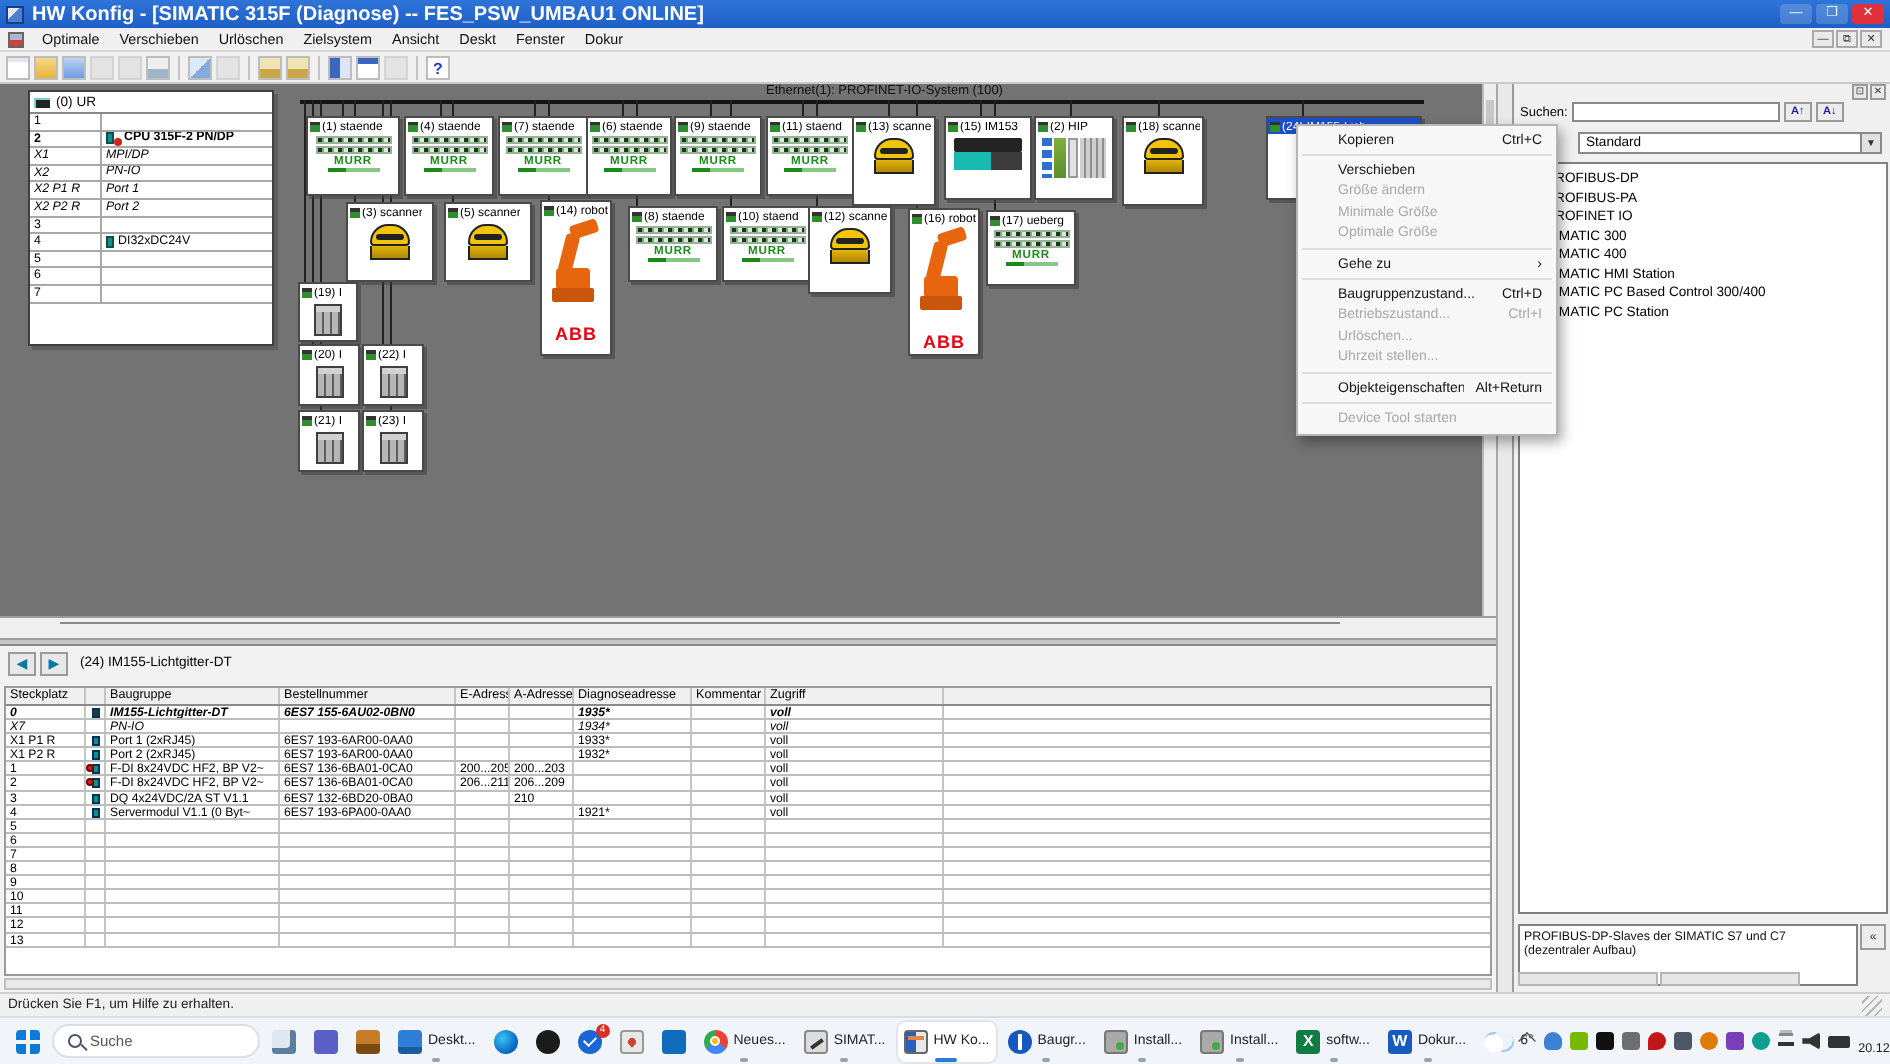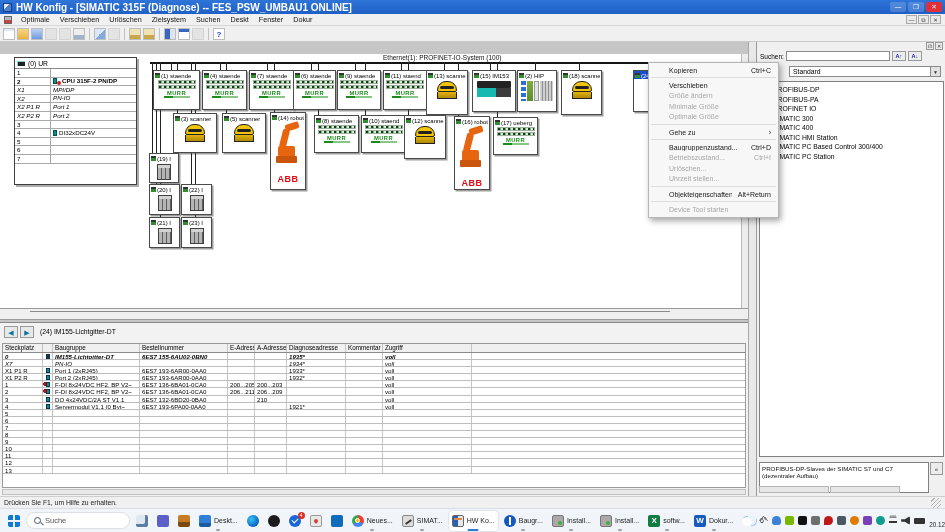--- a/index.html
+++ b/index.html
@@ -30,21 +30,21 @@
   .ti-station{background:linear-gradient(#bcd2f2,#6e9ae0);}
   .ti-save,.ti-savec,.ti-paste,.ti-net{background:#d9d9d9;opacity:.55;}
   .ti-print{background:linear-gradient(#eee 55%,#9fb4c8 55%);}
   .ti-copy{background:linear-gradient(135deg,#dce8fa 50%,#86a9e0 50%);}
   .ti-down,.ti-up{background:linear-gradient(#efe3b5 55%,#caa84a 55%);}
   .ti-catalog{background:linear-gradient(90deg,#3a66c0 50%,#dce4f5 50%);}
   .ti-win{background:#fff;box-shadow:inset 0 3px 0 #3a66c0;}
   .ti-help{background:#fff;color:#1a3fd0;font-weight:bold;font-size:8px;line-height:11px;text-align:center;}
 
   
-  .canvas{position:absolute;left:0;top:42px;width:748px;height:266px;background:#ffffff;overflow:hidden;margin-top:12px;}
+  .canvas{position:absolute;left:0;top:42px;width:748px;height:266px;background:#737373;overflow:hidden;}
   .busline{position:absolute;left:150px;top:8px;width:562px;height:2px;background:#141414;z-index:1;}
   .buslabel{position:absolute;left:383px;top:0px;font-size:6.5px;color:#111;z-index:2;}
   .vline{position:absolute;width:1px;background:#222;z-index:1;}
   .vscroll{position:absolute;right:0;top:0;width:7px;height:266px;background:#ededed;border-left:1px solid #bbb;}
   .vscroll::after{content:"";position:absolute;left:1px;top:8px;width:4px;height:42px;background:#c7c7c7;}
   .hscroll{position:absolute;left:0;top:308px;width:748px;height:12px;background:#efefef;border-top:1px solid #9a9a9a;border-bottom:1px solid #9a9a9a;}
   .hscroll::after{content:"";position:absolute;left:30px;top:2px;width:640px;height:1px;background:#8a8a8a;}
 
   
   .rack{position:absolute;left:14px;top:3px;width:123px;height:128px;background:#fff;border:1px solid #3f3f3f;box-shadow:2px 2px 0 rgba(70,70,70,.45);z-index:3;overflow:hidden;}
@@ -204,21 +204,21 @@
     </div>
   </div>
 
   <div class="menubar">
     <div class="child-ico"></div>
     <div id="menus" style="display:flex;">
         <div class="mi">Optimale</div>
         <div class="mi">Verschieben</div>
         <div class="mi">Urlöschen</div>
         <div class="mi">Zielsystem</div>
-        <div class="mi">Suchen</div>
+        <div class="mi">Ansicht</div>
         <div class="mi">Deskt</div>
         <div class="mi">Fenster</div>
         <div class="mi">Dokur</div>
       </div>
     <div class="mdibtns">
       <div class="mdib">—</div>
       <div class="mdib">⧉</div>
       <div class="mdib">✕</div>
     </div>
   </div>

